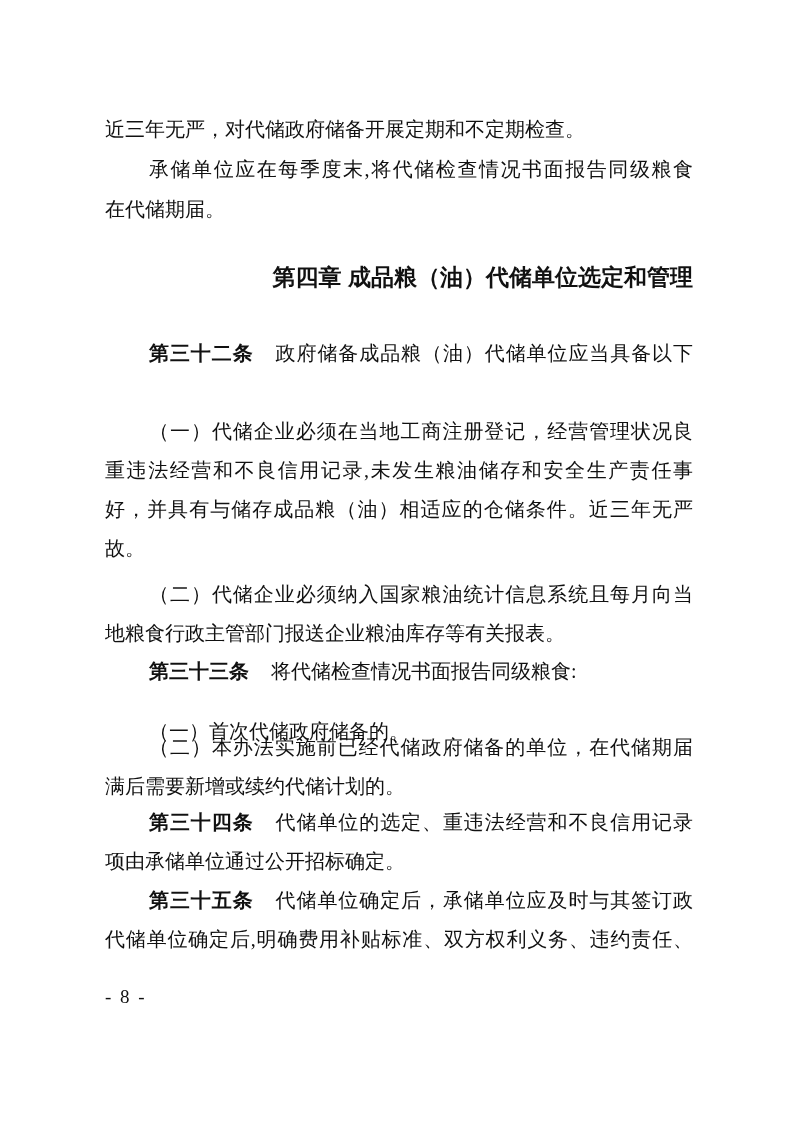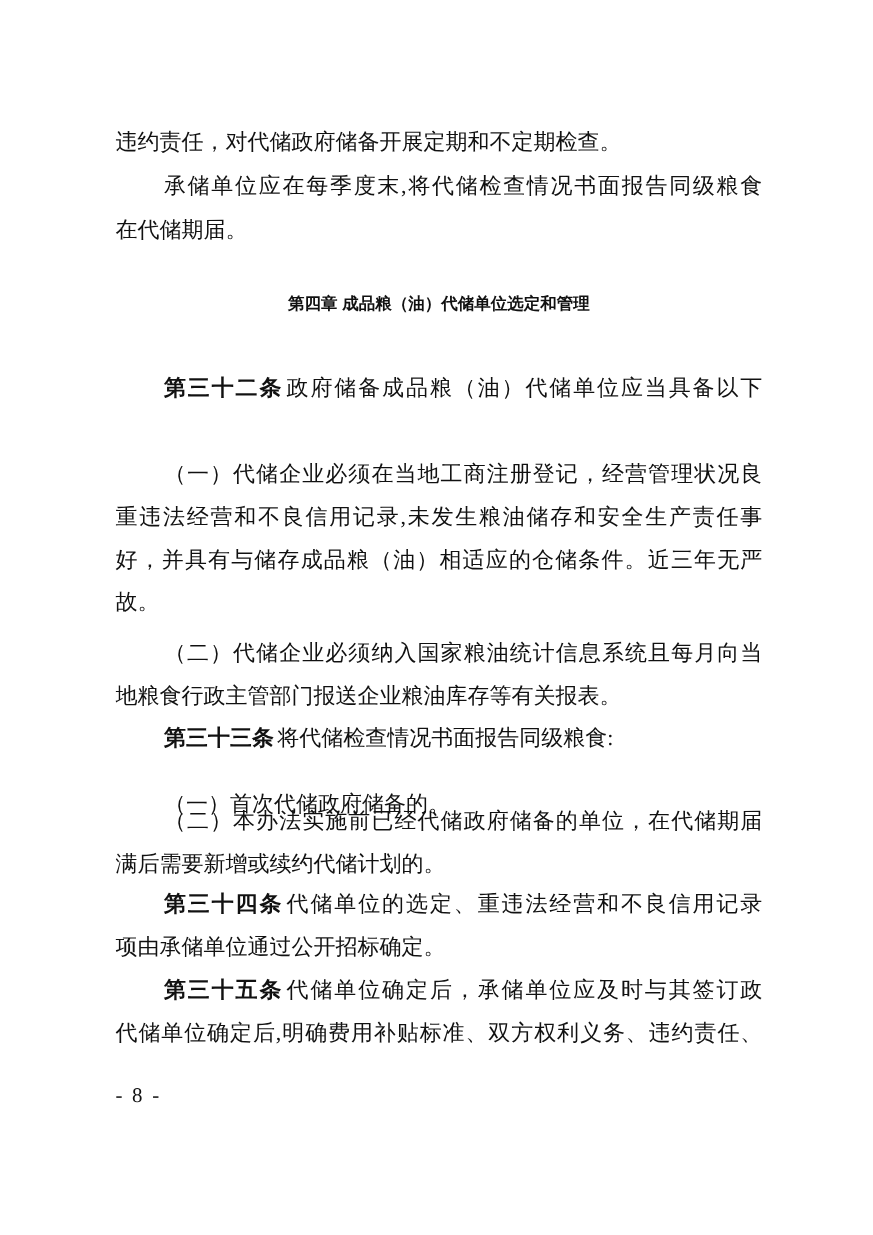--- a/index.html
+++ b/index.html
@@ -41,47 +41,47 @@
   .end {
     text-align: left;
     text-align-last: left;
   }
   .ind {
     text-indent: 44px;
   }
   .artnum {
     font-weight: bold;
     font-family: "Liberation Sans", "DejaVu Sans", sans-serif;
-    margin-right: 3px;
+    margin-right: 22px;
   }
   .heading {
-    font-size: 15px;
+    font-size: 23px;
     font-weight: bold;
     font-family: "Liberation Sans", "DejaVu Sans", sans-serif;
     line-height: 42px;
     height: 42px;
-    text-align: center;
+    text-align: right;
   }
   .pagenum {
     position: absolute;
     left: 105px;
     top: 986px;
     font-size: 19px;
     line-height: 22px;
     letter-spacing: 2px;
     color: #111111;
   }
 </style>
 </head>
 <body>
 
 <div class="page">
 
   <div class="blk p1" style="top:109px">
-    <div class="line end">违约责任，对代储政府储备开展定期和不定期检查。</div>
+    <div class="line end">近三年无严，对代储政府储备开展定期和不定期检查。</div>
     <div class="line full ind">承储单位应在每季度末,将代储检查情况书面报告同级粮食</div>
     <div class="line end">在代储期届。</div>
   </div>
 
   <div class="blk" style="top:256px">
     <div class="heading">第四章 成品粮（油）代储单位选定和管理</div>
   </div>
 
   <div class="blk" style="top:334px">
     <div class="line full ind"><b class="artnum">第三十二条</b><span>政府储备成品粮（油）代储单位应当具备以下</span></div>

